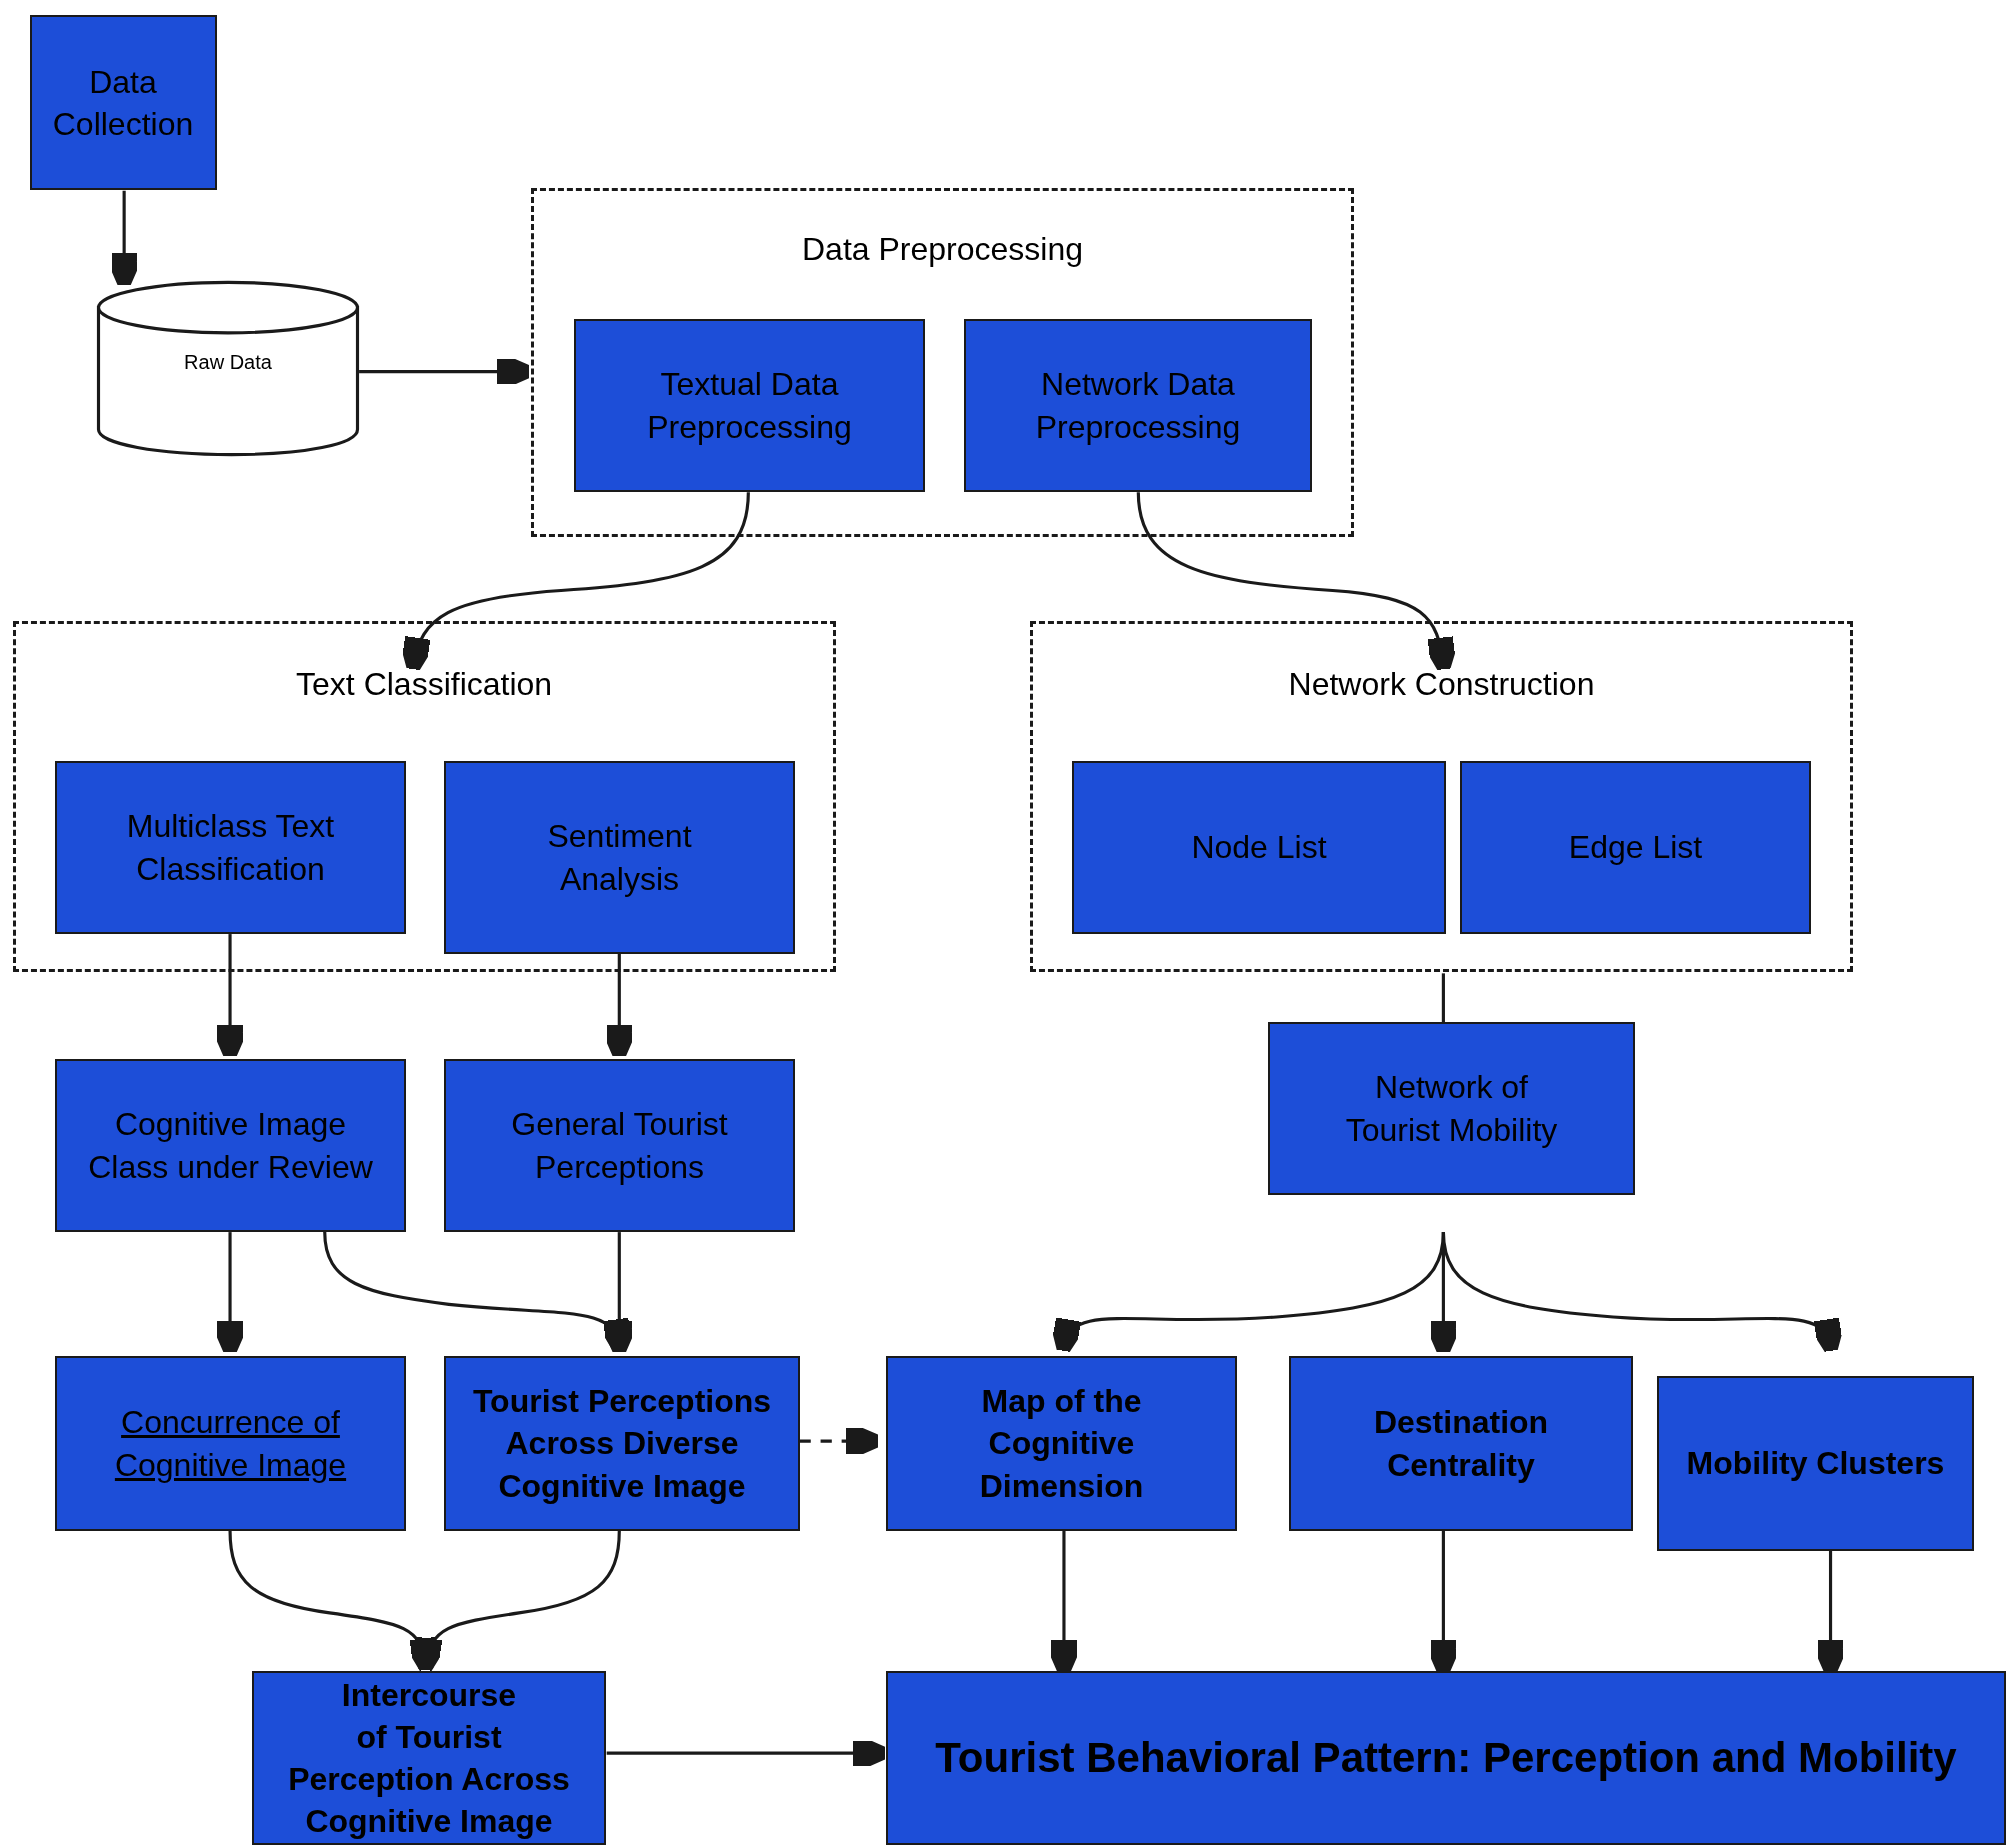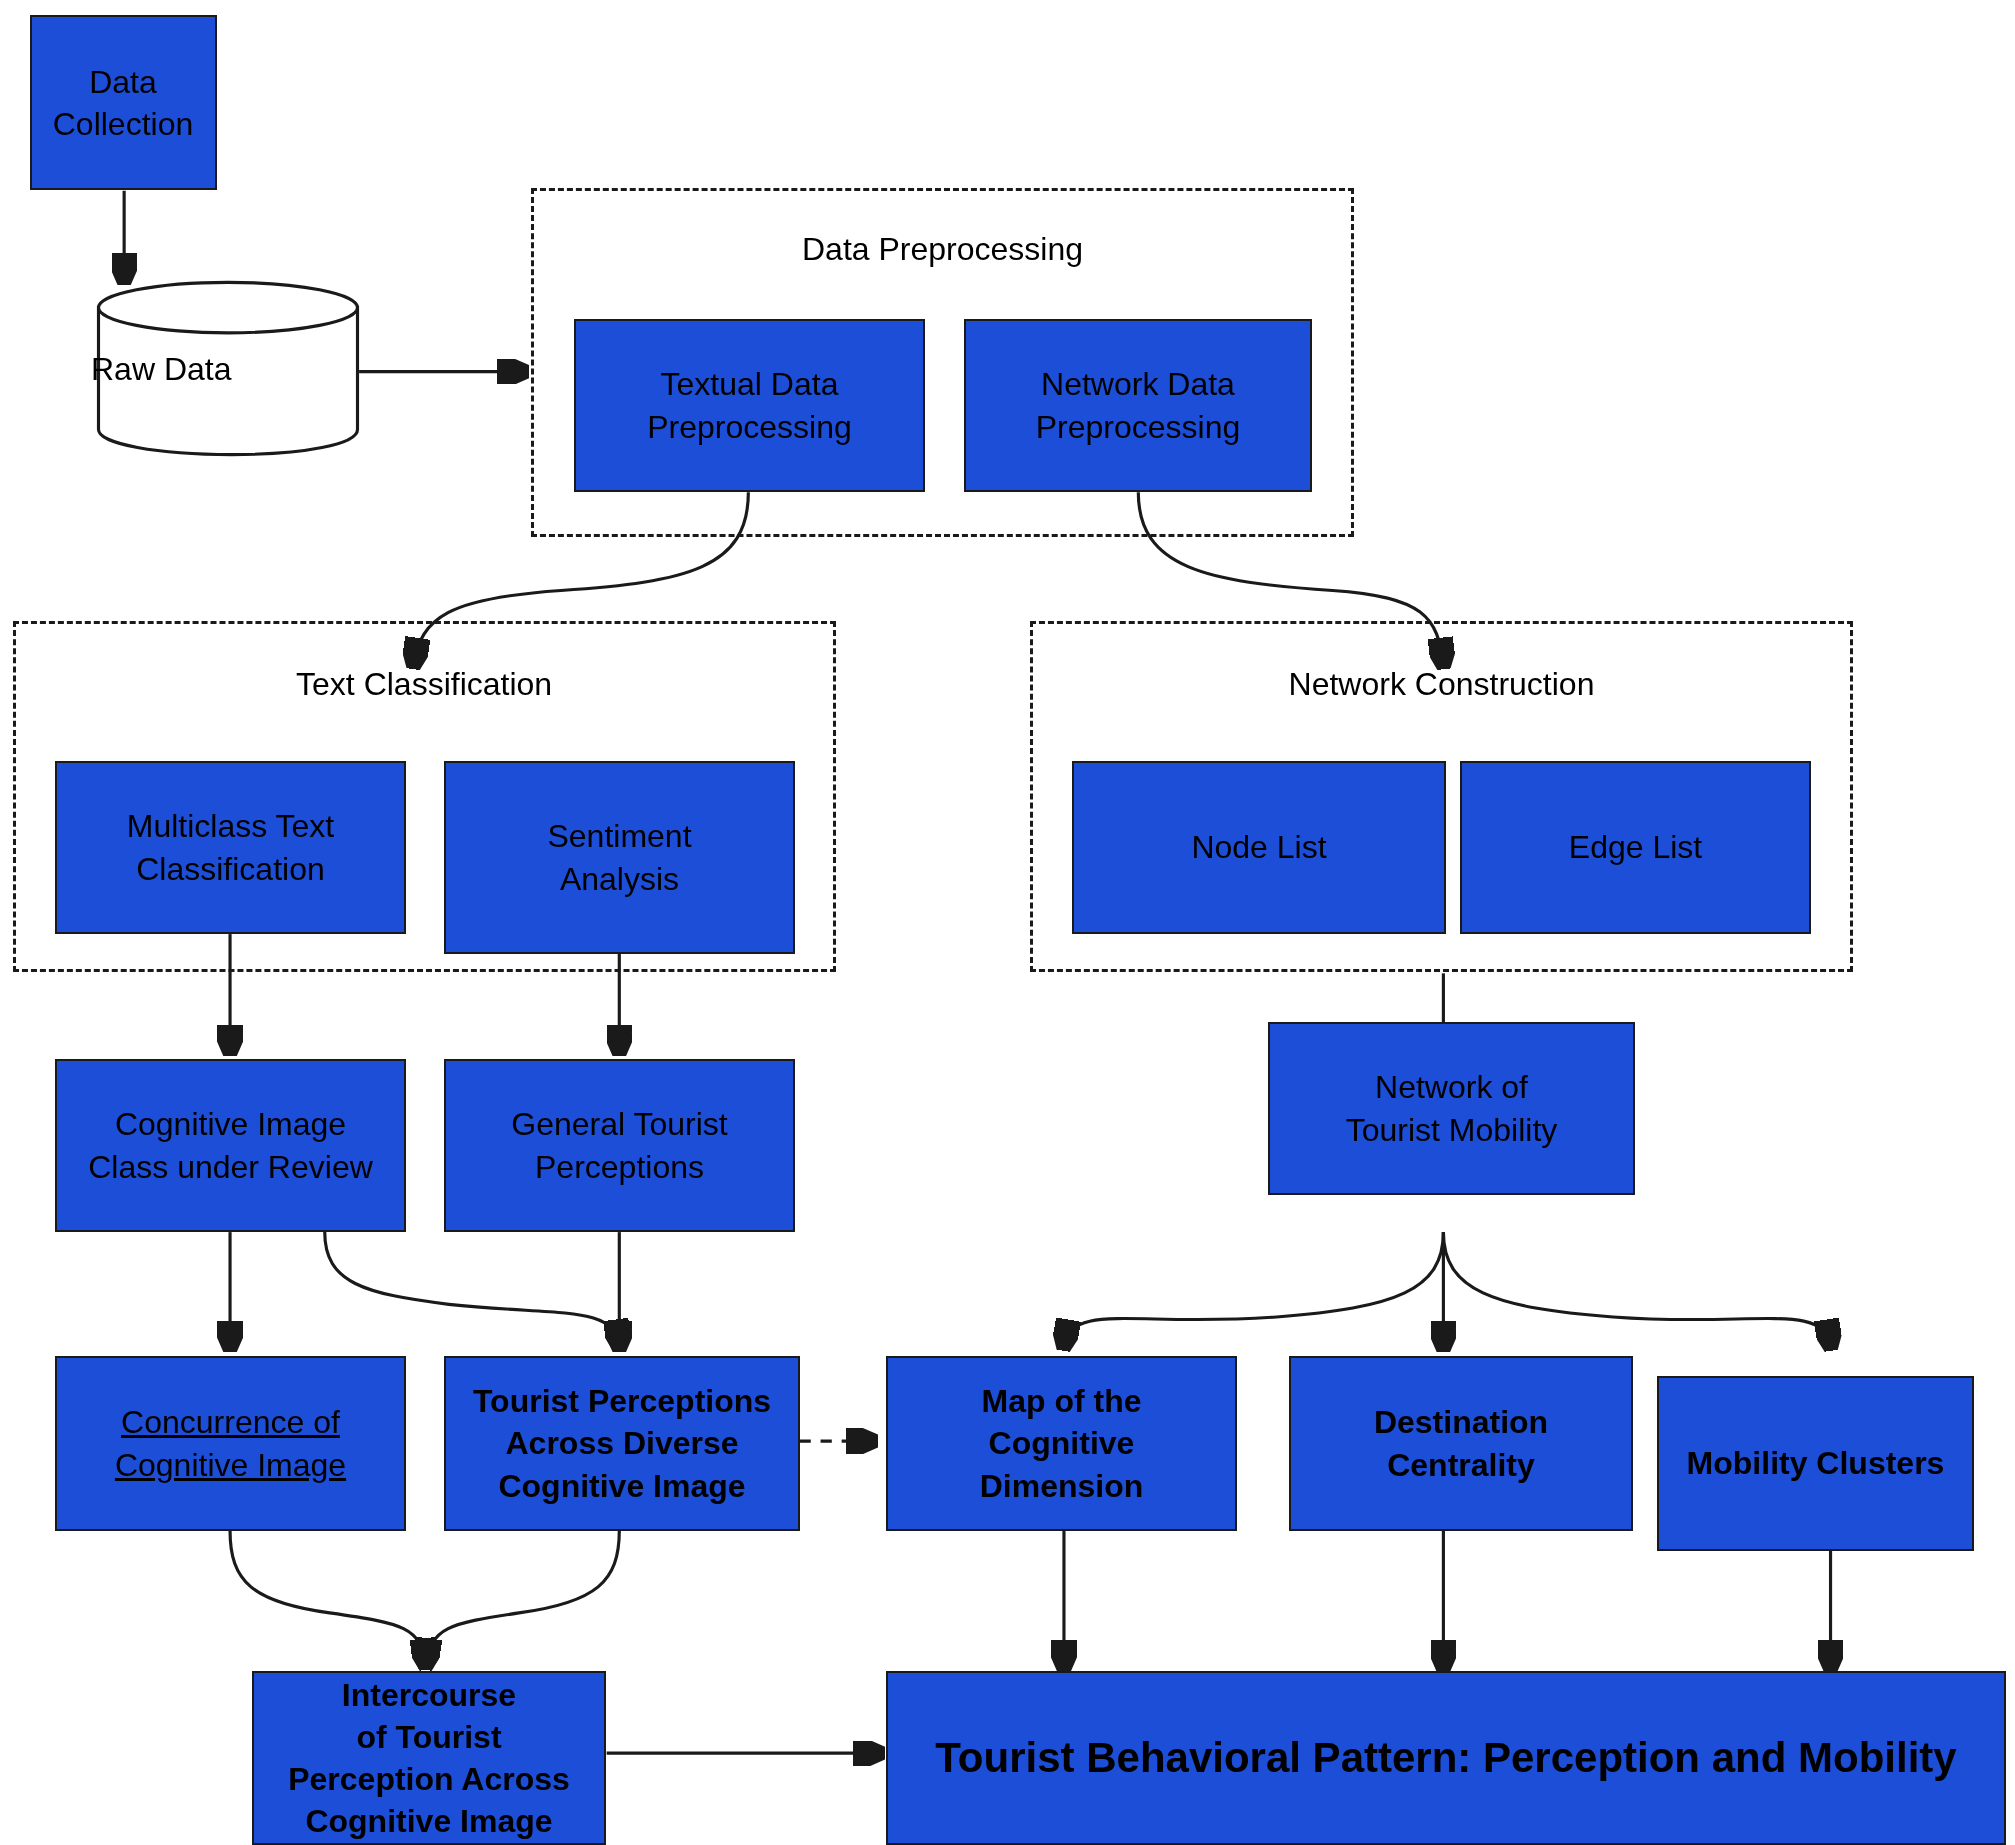--- a/index.html
+++ b/index.html
@@ -40,22 +40,22 @@
     white-space:nowrap;
   }
 
   .cyl{
     position:absolute;
     z-index:3;
   }
   .cyl-label{
     position:absolute;
     width:100%;
-    text-align:left;
-    font-size:32px;
+    text-align:center;
+    font-size:20px;
     z-index:4;
     pointer-events:none;
   }
 
   svg.edges{
     position:absolute;
     left:0;top:0;
     width:2015px;height:1845px;
     z-index:2;
     pointer-events:none;

